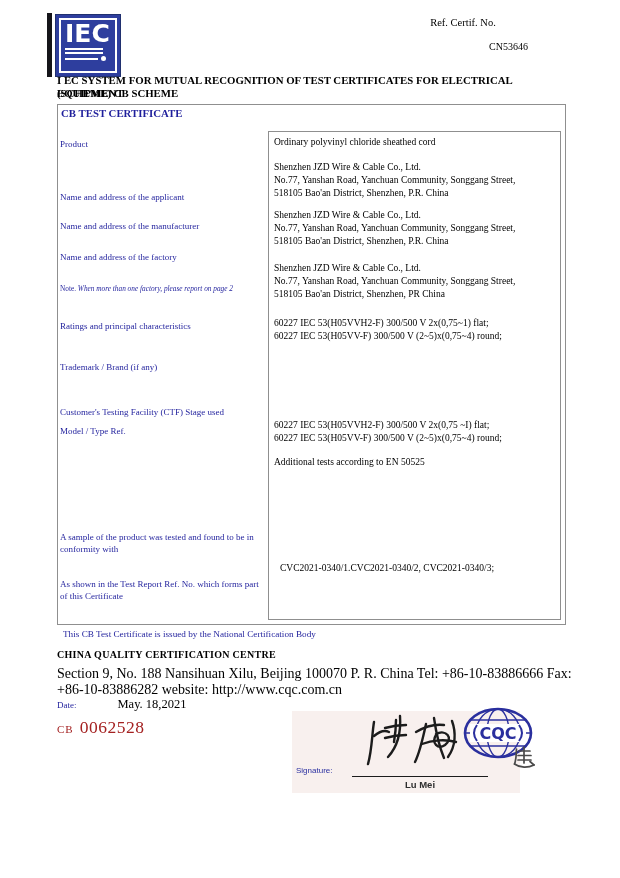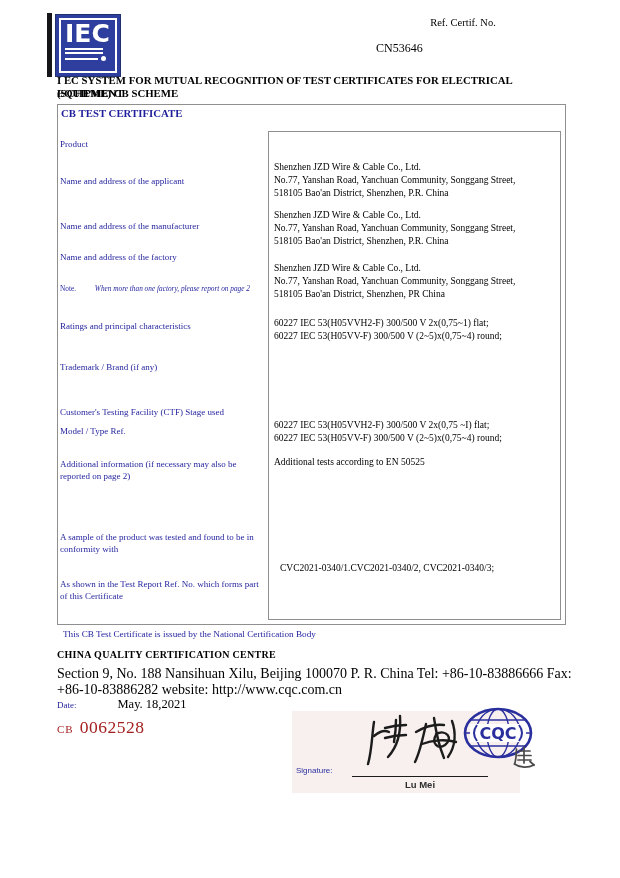--- a/index.html
+++ b/index.html
@@ -11,40 +11,40 @@
   #iec-black-bar{left:47px;top:13px;width:5px;height:64px;background:#15151a;}
   #iec-logo{left:55px;top:14px;width:66px;height:63px;background:#2e3e9e;border:1px solid #20306f;box-sizing:border-box;}
   #iec-inner{position:absolute;inset:3px;border:2px solid #fff;padding:1px 4px;box-sizing:border-box;}
   #iec-text{font-family:"DejaVu Sans",sans-serif;font-weight:bold;font-size:25px;line-height:1.0;color:#fff;letter-spacing:0px;}
   .iec-line{height:2px;background:#fff;width:38px;margin-top:2px;}
   .iec-line-row{display:flex;align-items:center;}
   #iec-dot{width:5px;height:5px;border-radius:50%;background:#fff;margin-left:3px;margin-top:2px;}
 
   
   #ref-label{left:398px;top:17px;width:130px;text-align:center;font-size:10.5px;}
-  #ref-value{left:376px;top:41px;width:130px;text-align:left;font-size:12px;}
+  #ref-value{left:398px;top:41px;width:130px;text-align:right;font-size:10px;}
 
   
   .hdr{left:57px;width:515px;font-weight:bold;font-size:10.8px;line-height:1.2;}
   #hdr1{top:74px;}
   #hdr2{top:87px;}
 
   
   #outer-box{left:57px;top:104px;width:509px;height:521px;border:1px solid #8f8f8f;box-sizing:border-box;}
   #inner-box{left:268px;top:131px;width:293px;height:489px;border:1px solid #8f8f8f;box-sizing:border-box;background:#fff;}
 
   #cb-title{left:61px;top:107px;font-weight:bold;font-size:10.8px;color:#1f1f9c;}
 
   .flabel{left:60px;width:202px;color:#1f1f9c;font-size:9px;line-height:1.3;}
   .fvalue{left:274px;width:282px;color:#000;font-size:9.5px;line-height:1.35;white-space:pre-line;}
   #lbl-note{left:60px;top:284px;width:205px;color:#1f1f9c;font-size:7.3px;}
-  #lbl-note .it{font-style:italic;margin-left:17px;}
+  #lbl-note .it{font-style:italic;}
 
   #lbl-0{top:139px;} #val-0{top:136px;}
-  #lbl-1{top:176px;} #val-1{top:161px;}
+  #lbl-1{top:192px;} #val-1{top:161px;}
   #lbl-2{top:221px;} #val-2{top:209px;}
   #lbl-3{top:252px;} #val-3{top:262px;}
   #lbl-4{top:321px;} #val-4{top:317px;}
   #lbl-5{top:362px;} #val-5{top:362px;}
   #lbl-6{top:407px;} #val-6{top:407px;}
   #lbl-7{top:426px;} #val-7{top:419px;}
   #lbl-8{top:459px;width:206px;} #val-8{top:456px;}
   #lbl-9{top:532px;width:206px;} #val-9{top:511px;}
   #lbl-10{top:579px;width:206px;} #val-10{top:562px;left:280px;}
 
@@ -99,24 +99,24 @@
 
   <div class="abs flabel" id="lbl-0">Product</div>
   <div class="abs flabel" id="lbl-1">Name and address of the applicant</div>
   <div class="abs flabel" id="lbl-2">Name and address of the manufacturer</div>
   <div class="abs flabel" id="lbl-3">Name and address of the factory</div>
   <div class="abs" id="lbl-note"><span>Note.</span><span class="it"> When more than one factory, please report on page 2</span></div>
   <div class="abs flabel" id="lbl-4">Ratings and principal characteristics</div>
   <div class="abs flabel" id="lbl-5">Trademark / Brand (if any)</div>
   <div class="abs flabel" id="lbl-6">Customer's Testing Facility (CTF) Stage used</div>
   <div class="abs flabel" id="lbl-7">Model / Type Ref.</div>
-  <div class="abs flabel" id="lbl-8">Additional information (if necessary may also be reported on page 2)</div>
   <div class="abs flabel" id="lbl-9">A sample of the product was tested and found to be in conformity with</div>
   <div class="abs flabel" id="lbl-10">As shown in the Test Report Ref. No. which forms part of this Certificate</div>
 
+  <div class="abs fvalue" id="val-0">Ordinary polyvinyl chloride sheathed cord</div>
   <div class="abs fvalue" id="val-1">Shenzhen JZD Wire &amp; Cable Co., Ltd.
 No.77, Yanshan Road, Yanchuan Community, Songgang Street,
 518105 Bao'an District, Shenzhen, P.R. China</div>
   <div class="abs fvalue" id="val-2">Shenzhen JZD Wire &amp; Cable Co., Ltd.
 No.77, Yanshan Road, Yanchuan Community, Songgang Street,
 518105 Bao'an District, Shenzhen, P.R. China</div>
   <div class="abs fvalue" id="val-3">Shenzhen JZD Wire &amp; Cable Co., Ltd.
 No.77, Yanshan Road, Yanchuan Community, Songgang Street,
 518105 Bao'an District, Shenzhen, PR China</div>
   <div class="abs fvalue" id="val-4">60227 IEC  53(H05VVH2-F) 300/500 V 2x(0,75~1) flat;

